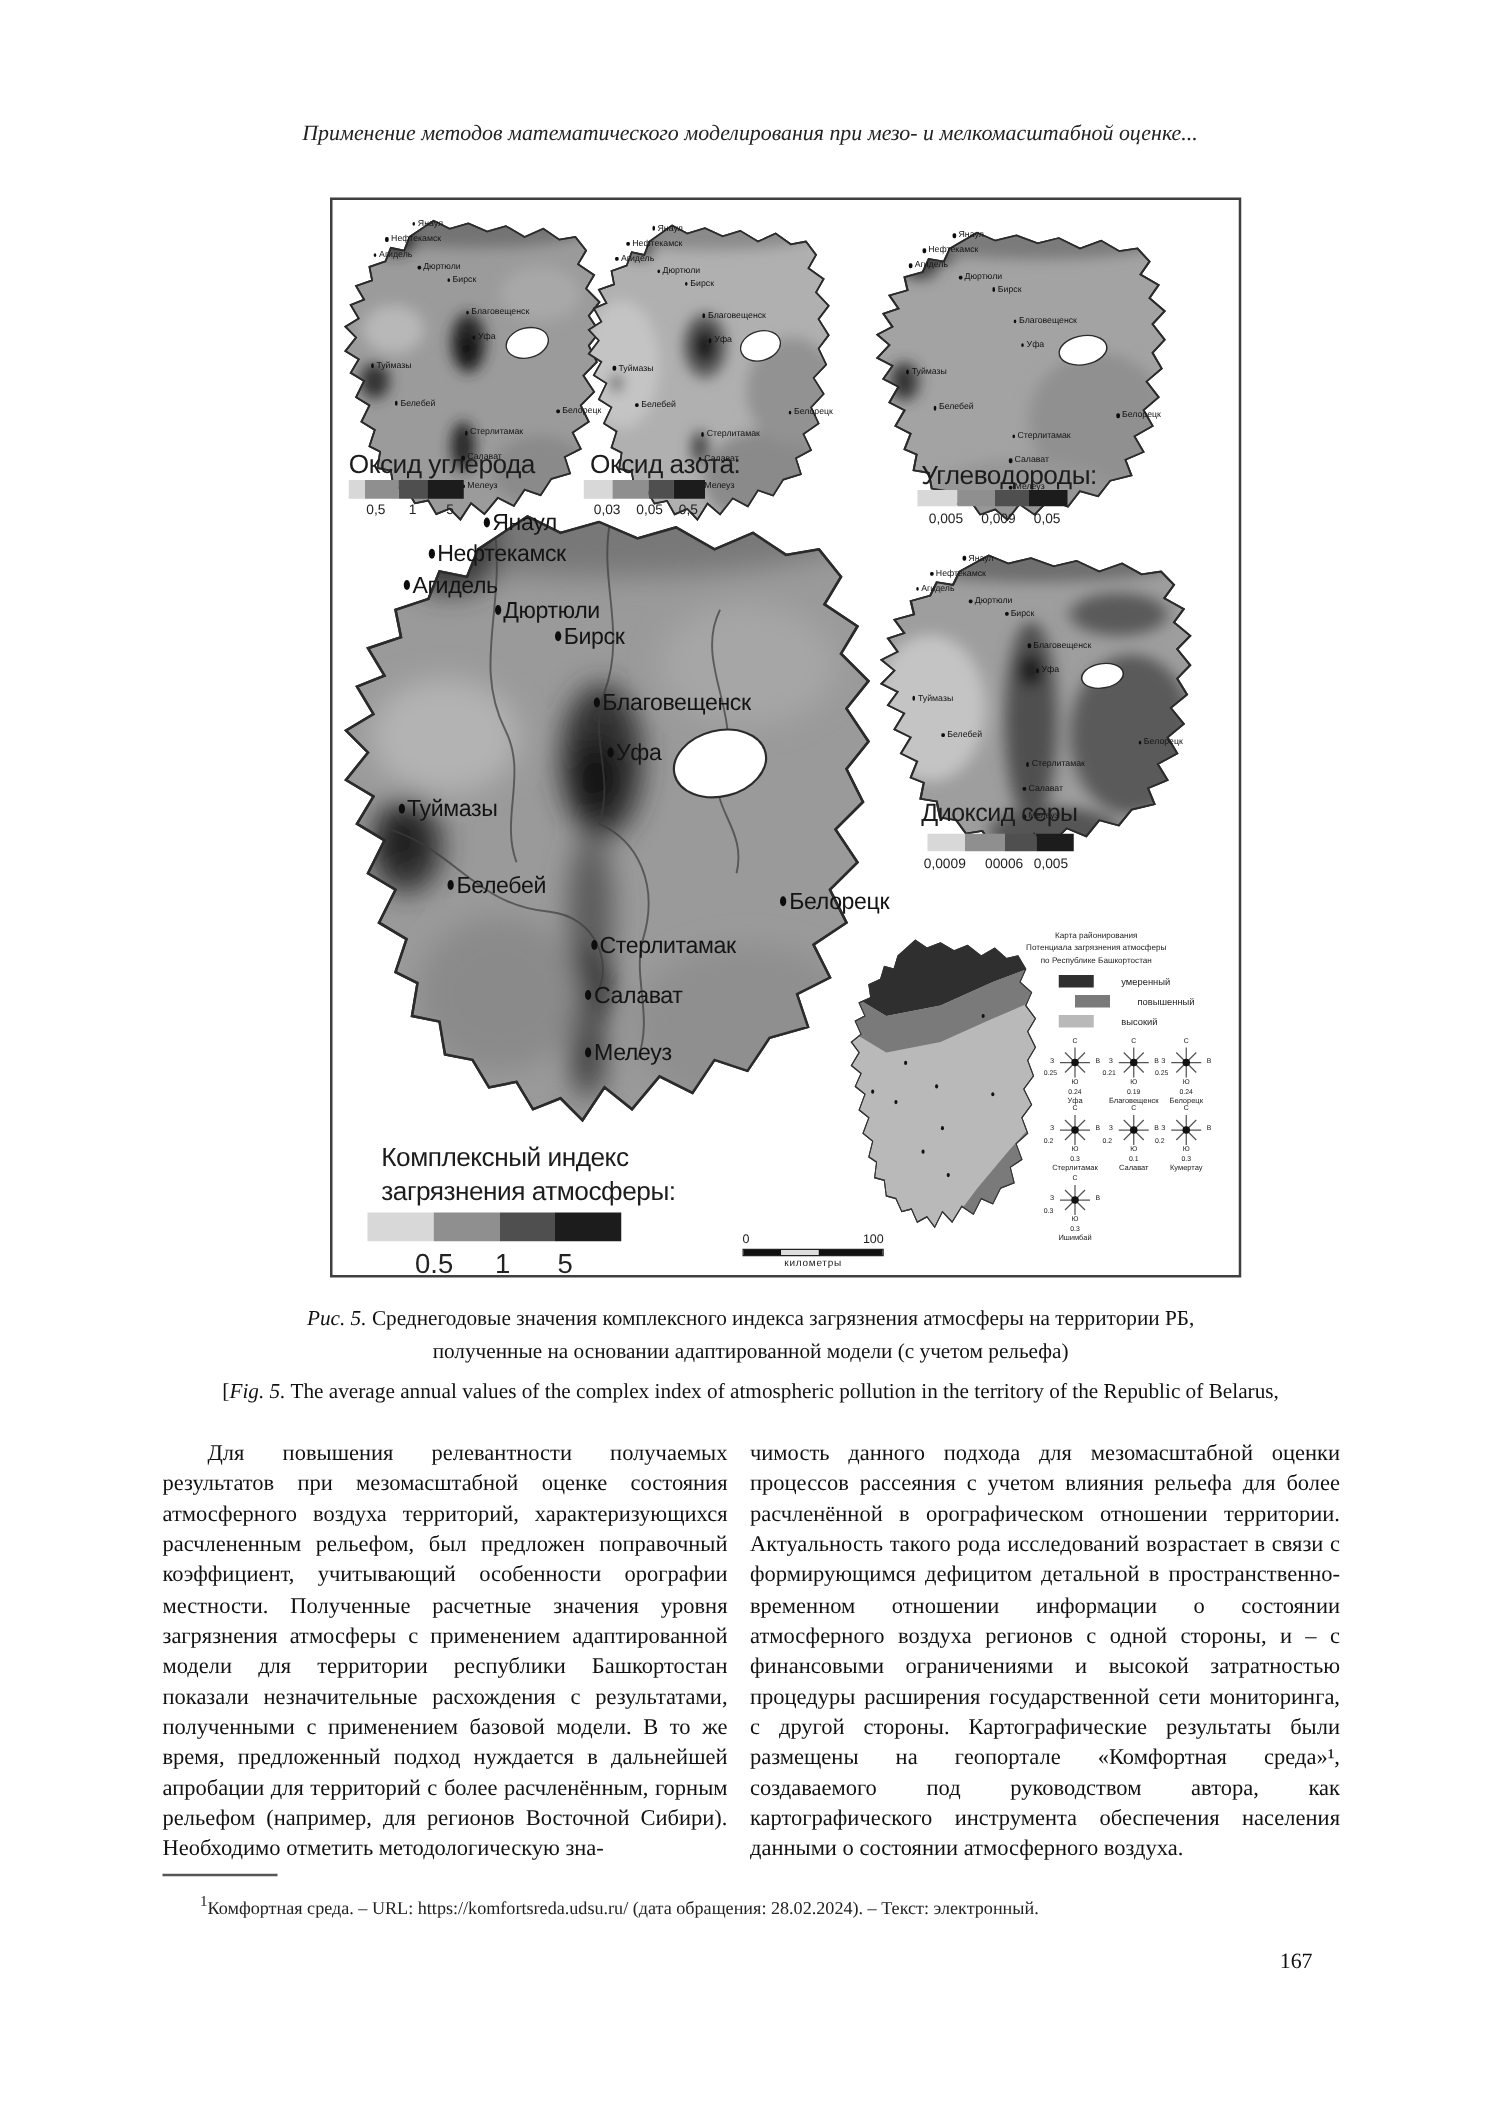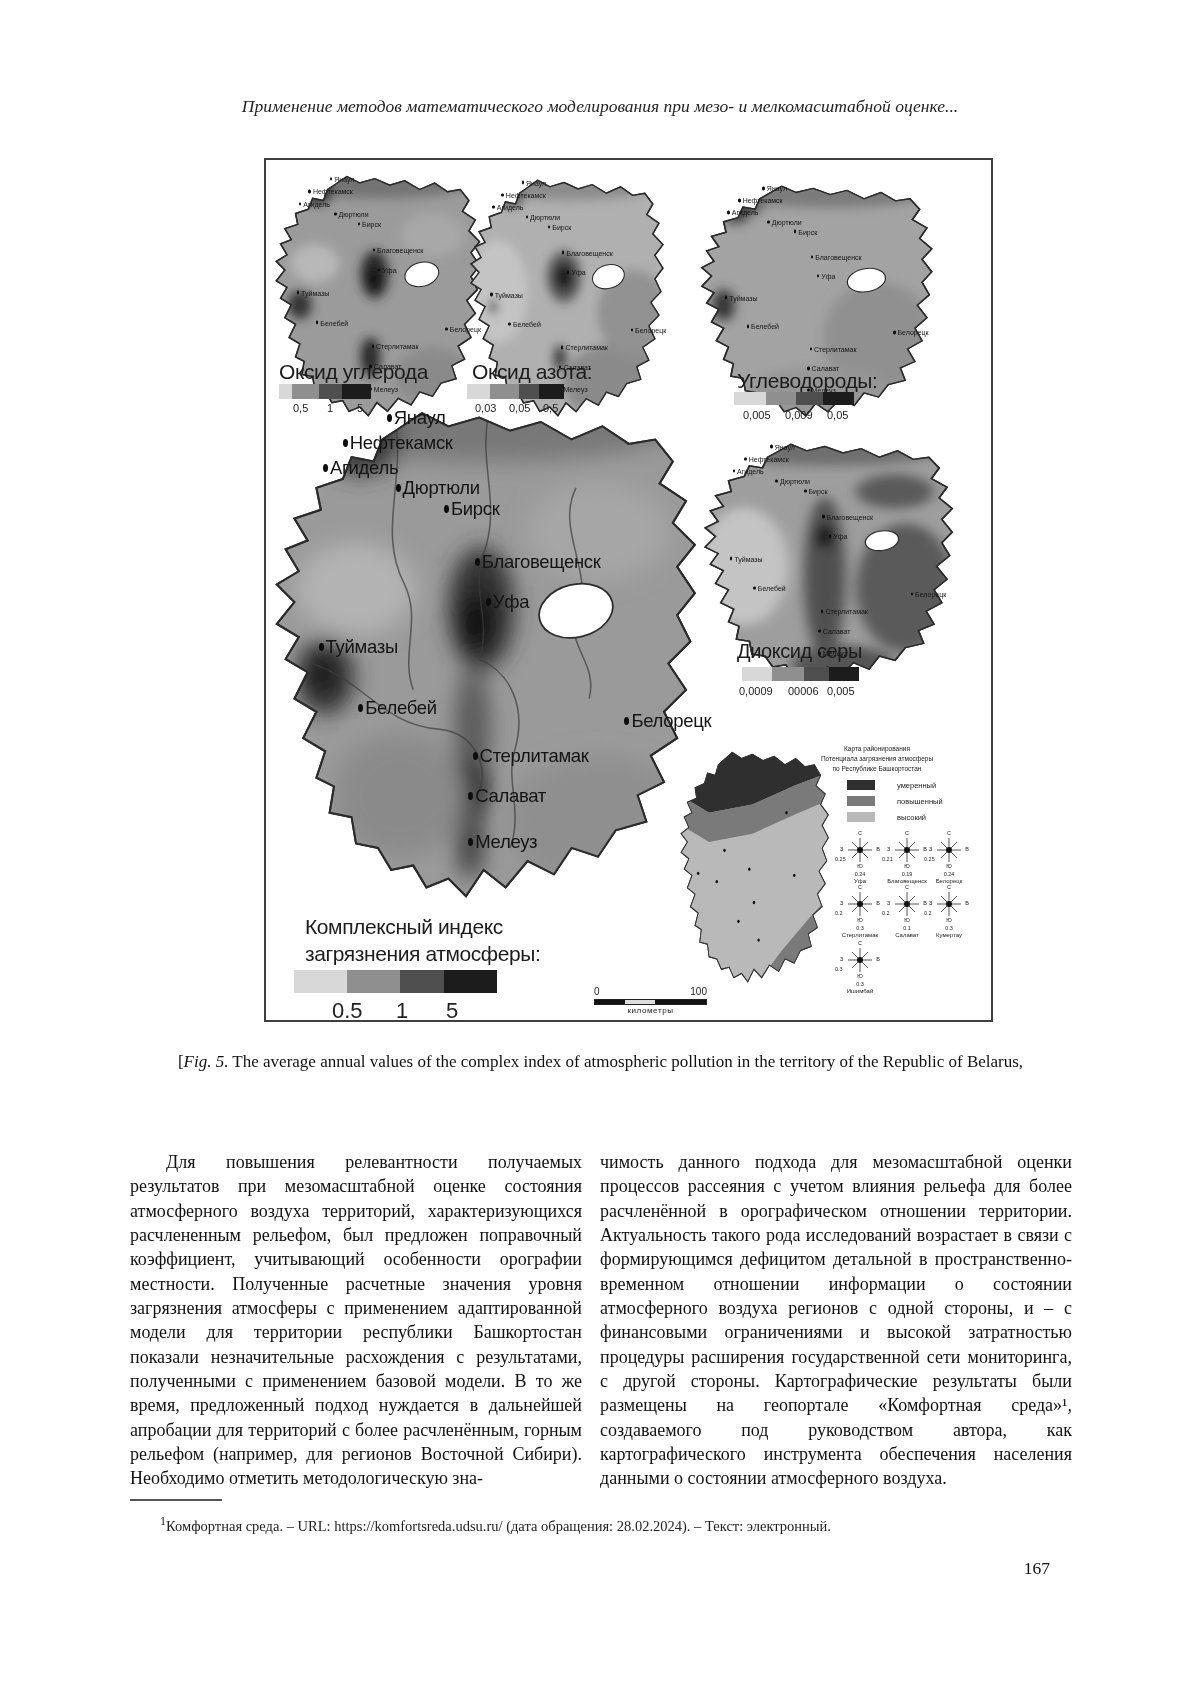--- a/index.html
+++ b/index.html
@@ -588,21 +588,21 @@
 
     <div class="zn-title" style="left:536px;top:584px">
       <div>Карта районирования</div>
       <div>Потенциала загрязнения атмосферы</div>
       <div>по Республике Башкортостан</div>
     </div>
     <div class="zn-class" style="left:581px;top:620px">
         <i style="background:#2f2f2f"></i>
         <span>умеренный</span>
       </div>
-    <div class="zn-class" style="left:581px;top:636px">
+    <div class="zn-class" style="left:594px;top:636px">
         <i style="background:#7a7a7a"></i>
         <span>повышенный</span>
       </div>
     <div class="zn-class" style="left:581px;top:652px">
         <i style="background:#b9b9b9"></i>
         <span>высокий</span>
       </div>
 
     <div class="rose" style="left:567px;top:677px">
       <div class="rg">
@@ -768,20 +768,24 @@
           <i style="width:30px;background:#111"></i>
           <i style="width:30px;background:#ddd"></i>
           <i style="width:51px;background:#111"></i>
         </div>
       <div class="sb-unit">километры</div>
     </div>
 
   </div>
 
   <div class="caption">
+    <div class="ru">
+      <i>Рис. 5.</i><span> Среднегодовые значения комплексного индекса загрязнения атмосферы на территории РБ,</span><br>
+      <span>полученные на основании адаптированной модели (с учетом рельефа)</span>
+    </div>
     <div class="en">
       <span>[</span><i>Fig. 5.</i><span> The average annual values of the complex index of atmospheric pollution in the territory of the Republic of Belarus,</span><br>
     </div>
   </div>
 
   <div class="col left">
     <p>Для повышения релевантности получаемых результатов при мезомасштабной оценке состояния атмосферного воздуха территорий, характеризующихся расчлененным рельефом, был предложен поправочный коэффициент, учитывающий особенности орографии местности. Полученные расчетные значения уровня загрязнения атмосферы с применением адаптированной модели для территории республики Башкортостан показали незначительные расхождения с результатами, полученными с применением базовой модели. В то же время, предложенный подход нуждается в дальнейшей апробации для территорий с более расчленённым, горным рельефом (например, для регионов Восточной Сибири). Необходимо отметить методологическую зна-</p>
   </div>
   <div class="col right">
     <p>чимость данного подхода для мезомасштабной оценки процессов рассеяния с учетом влияния рельефа для более расчленённой в орографическом отношении территории. Актуальность такого рода исследований возрастает в связи с формирующимся дефицитом детальной в пространственно-временном отношении информации о состоянии атмосферного воздуха регионов с одной стороны, и – с финансовыми ограничениями и высокой затратностью процедуры расширения государственной сети мониторинга, с другой стороны. Картографические результаты были размещены на геопортале «Комфортная среда»¹, создаваемого под руководством автора, как картографического инструмента обеспечения населения данными о состоянии атмосферного воздуха.</p>

